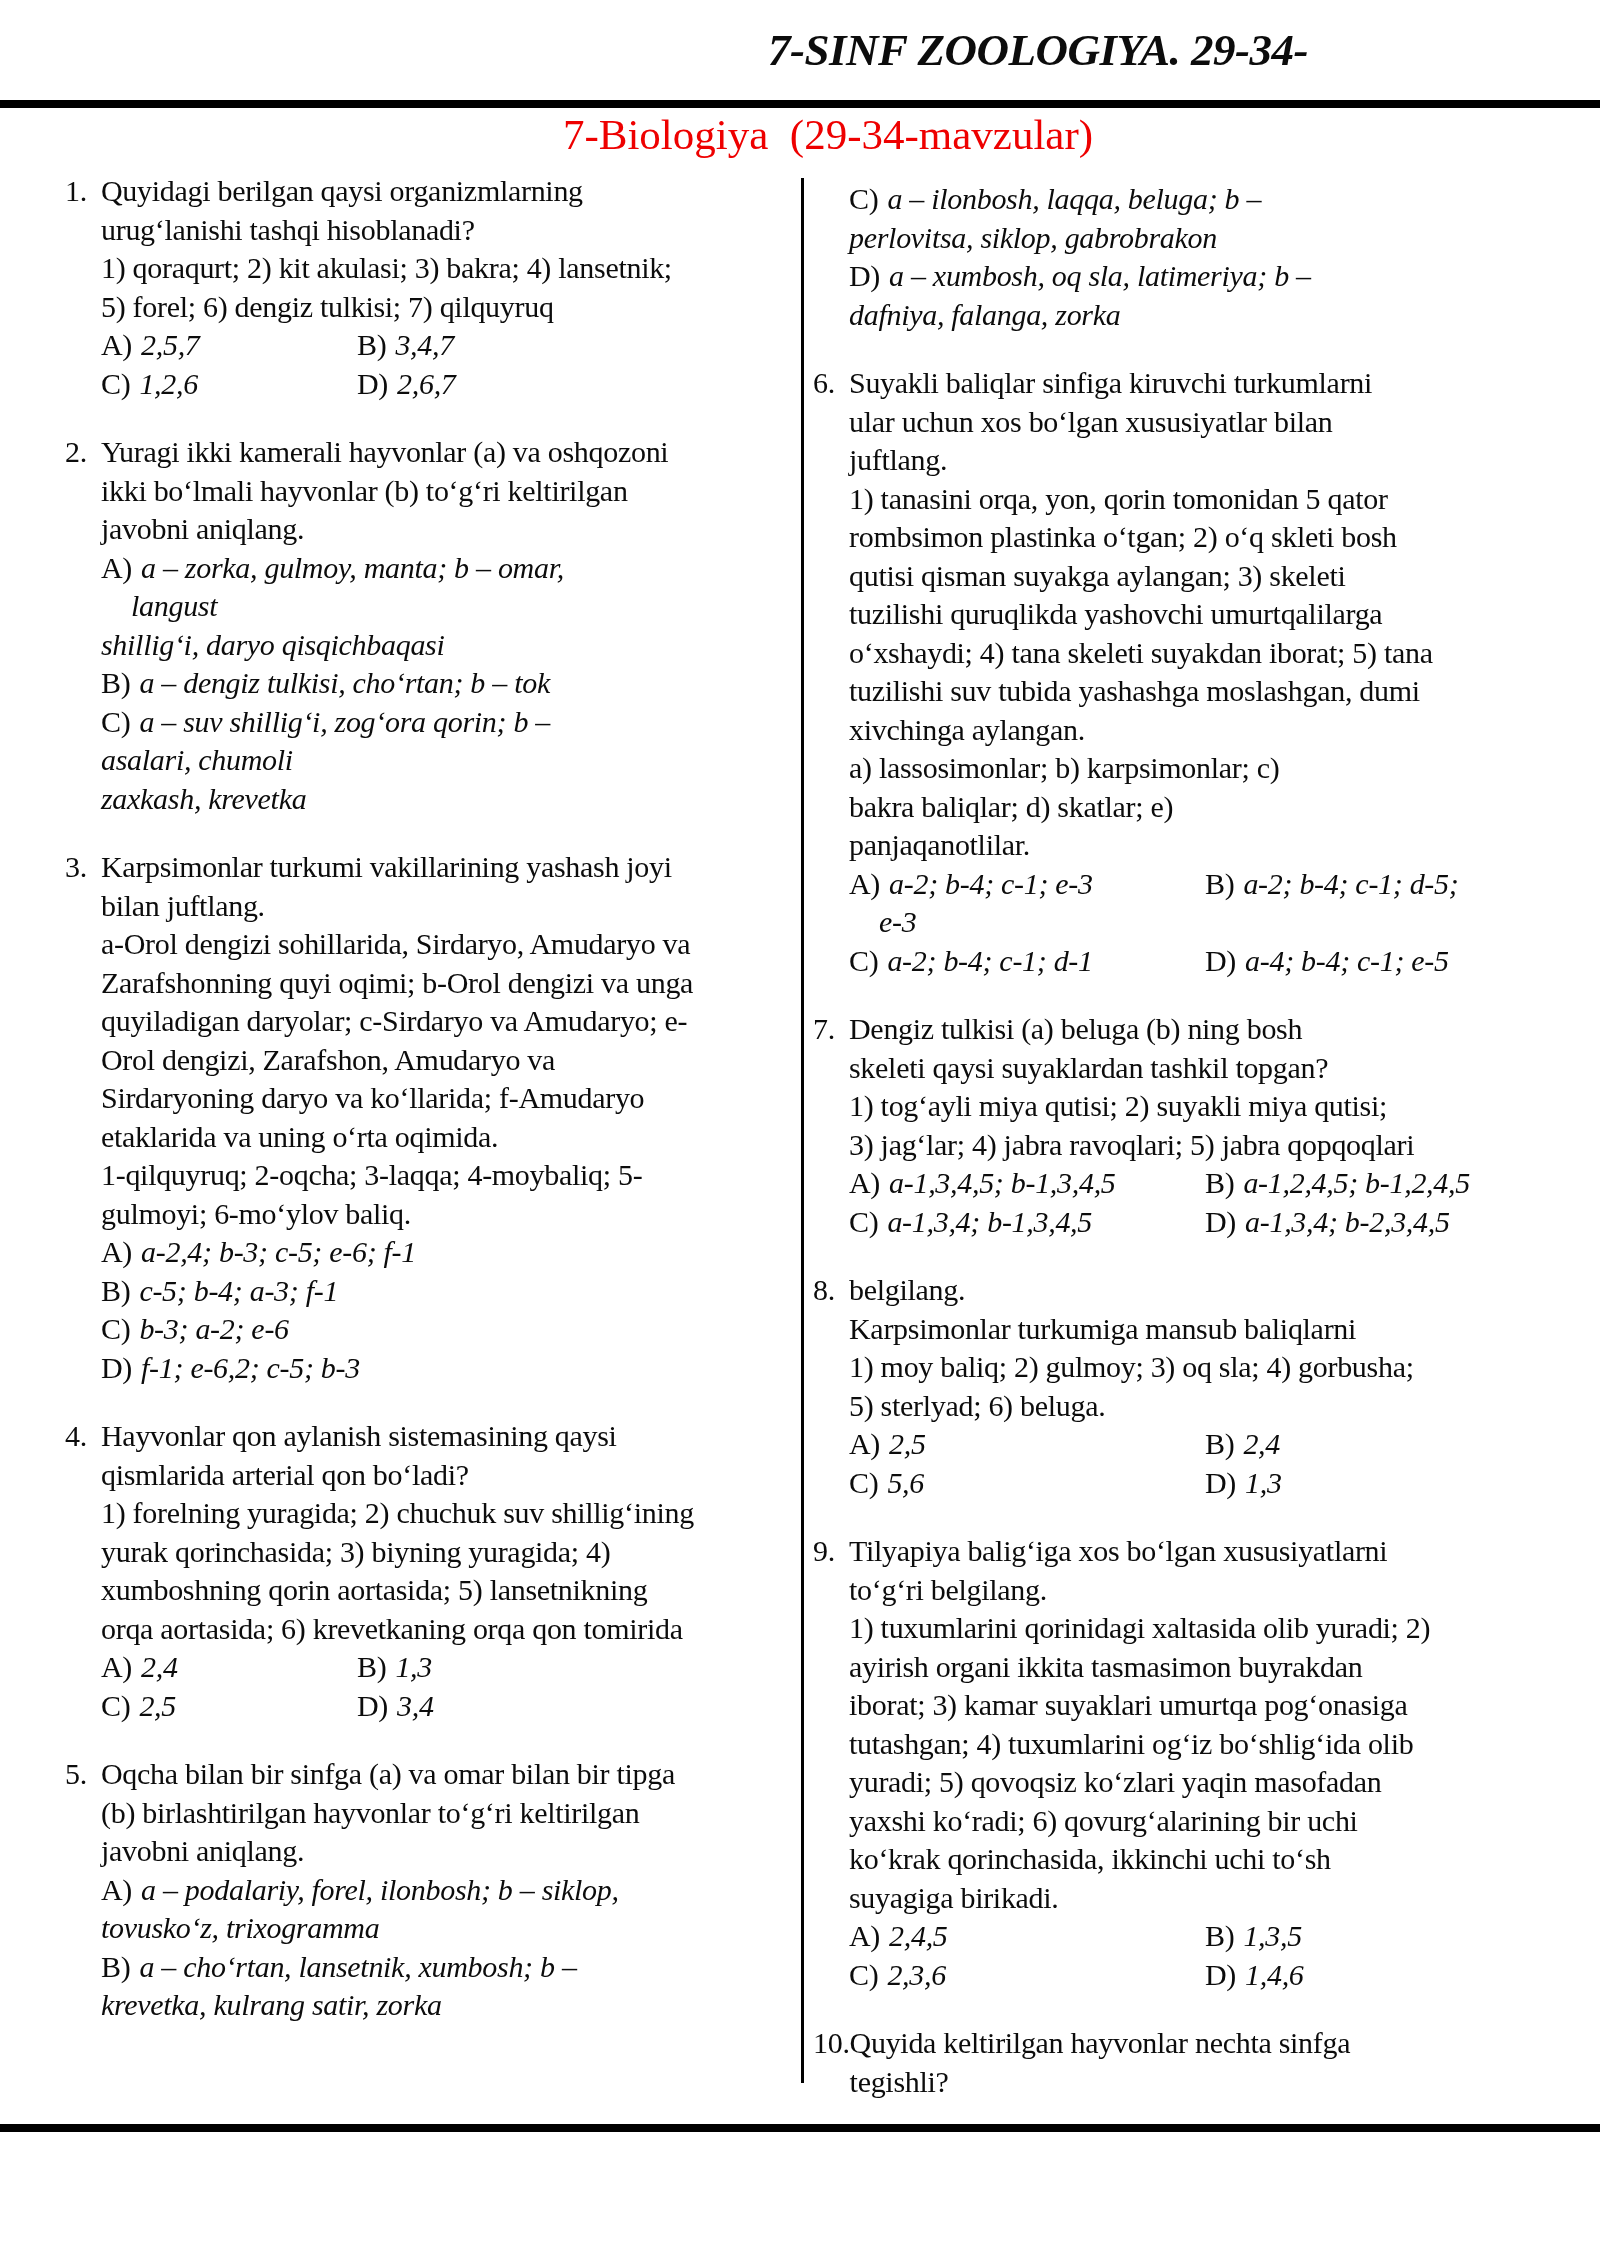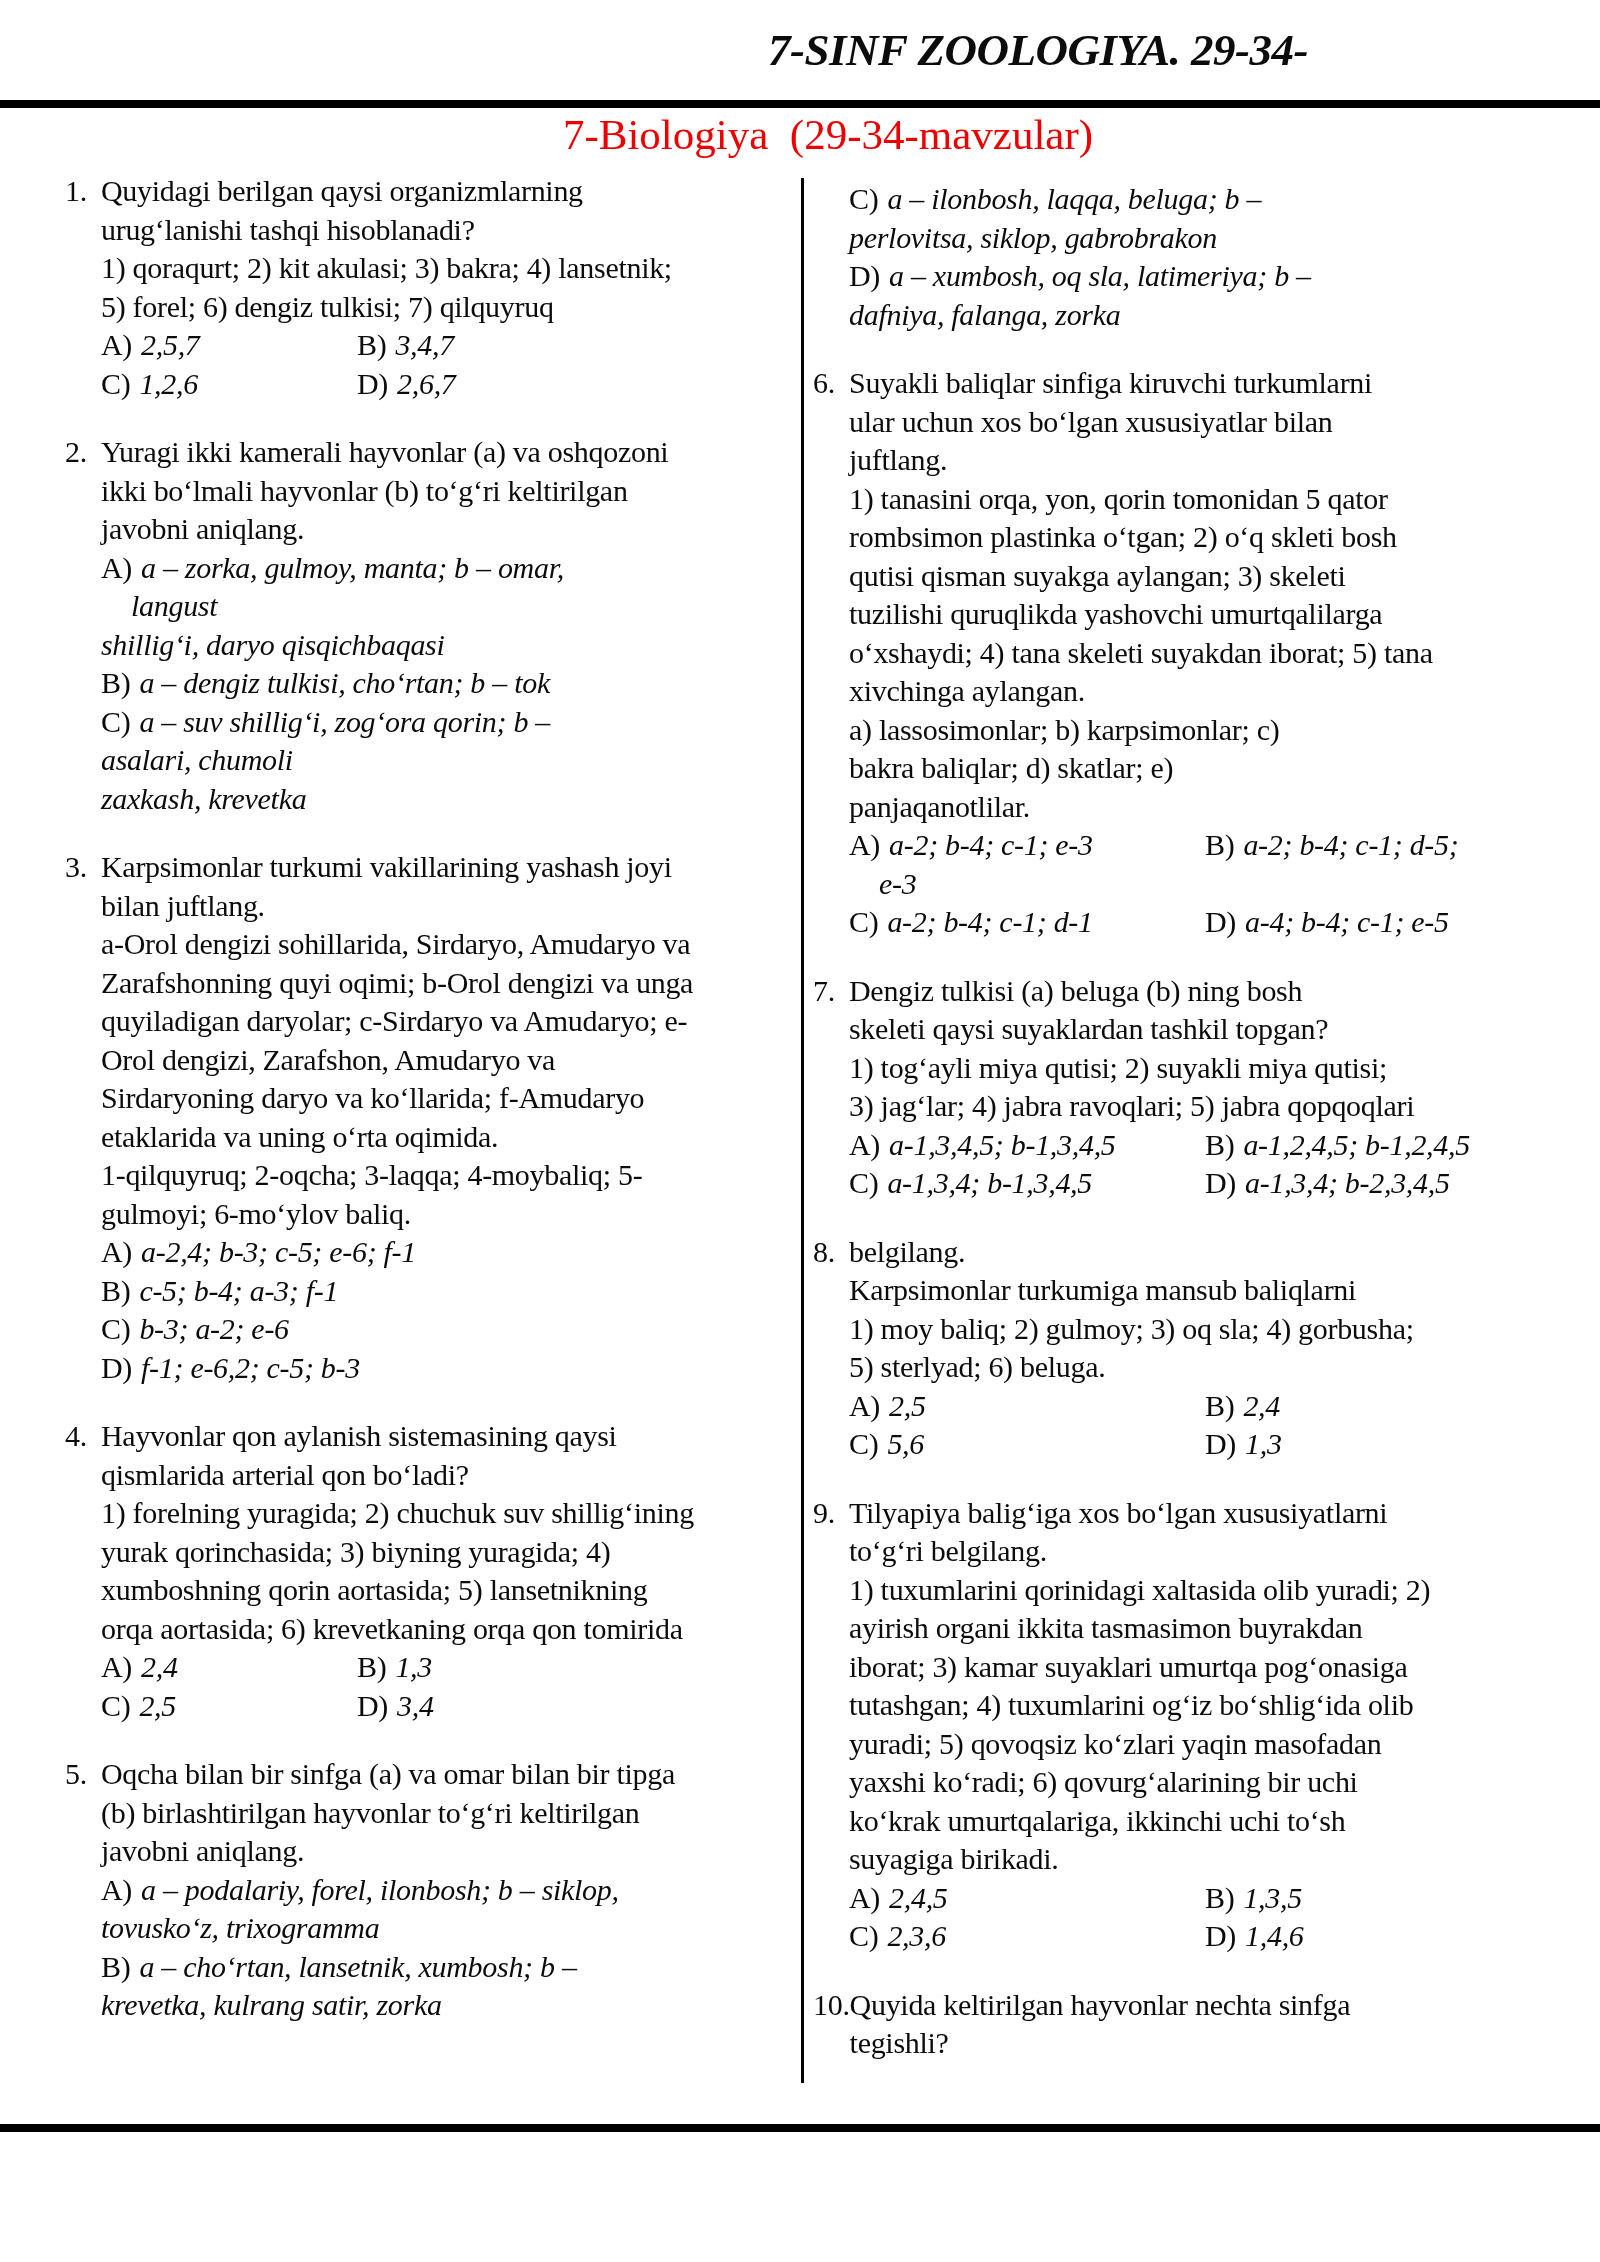--- a/index.html
+++ b/index.html
@@ -143,20 +143,21 @@
       <div class="qnum">6.</div>
       <div class="qbody">
         <div class="line">Suyakli baliqlar sinfiga kiruvchi turkumlarni</div>
         <div class="line">ular uchun xos bo‘lgan xususiyatlar bilan</div>
         <div class="line">juftlang.</div>
         <div class="line">1) tanasini orqa, yon, qorin tomonidan 5 qator</div>
         <div class="line">rombsimon plastinka o‘tgan; 2) o‘q skleti bosh</div>
         <div class="line">qutisi qisman suyakga aylangan; 3) skeleti</div>
         <div class="line">tuzilishi quruqlikda yashovchi umurtqalilarga</div>
         <div class="line">o‘xshaydi; 4) tana skeleti suyakdan iborat; 5) tana</div>
+        <div class="line">tuzilishi suv tubida yashashga moslashgan, dumi</div>
         <div class="line">xivchinga aylangan.</div>
         <div class="line">a) lassosimonlar; b) karpsimonlar; c)</div>
         <div class="line">bakra baliqlar; d) skatlar; e)</div>
         <div class="line">panjaqanotlilar.</div>
         <div class="line"><span class="cell1"><span class="lbl">A)</span><span class="it">a-2; b-4; c-1; e-3</span></span><span><span class="lbl">B)</span><span class="it">a-2; b-4; c-1; d-5;</span></span></div>
         <div class="line it indent">e-3</div>
         <div class="line"><span class="cell1"><span class="lbl">C)</span><span class="it">a-2; b-4; c-1; d-1</span></span><span><span class="lbl">D)</span><span class="it">a-4; b-4; c-1; e-5</span></span></div>
       </div>
     </div>
     <div class="q">
@@ -185,21 +186,21 @@
       <div class="qnum">9.</div>
       <div class="qbody">
         <div class="line">Tilyapiya balig‘iga xos bo‘lgan xususiyatlarni</div>
         <div class="line">to‘g‘ri belgilang.</div>
         <div class="line">1) tuxumlarini qorinidagi xaltasida olib yuradi; 2)</div>
         <div class="line">ayirish organi ikkita tasmasimon buyrakdan</div>
         <div class="line">iborat; 3) kamar suyaklari umurtqa pog‘onasiga</div>
         <div class="line">tutashgan; 4) tuxumlarini og‘iz bo‘shlig‘ida olib</div>
         <div class="line">yuradi; 5) qovoqsiz ko‘zlari yaqin masofadan</div>
         <div class="line">yaxshi ko‘radi; 6) qovurg‘alarining bir uchi</div>
-        <div class="line">ko‘krak umurtqalariga, ikkinchi uchi to‘sh</div>
+        <div class="line">ko‘krak qorinchasida, ikkinchi uchi to‘sh</div>
         <div class="line">suyagiga birikadi.</div>
         <div class="line"><span class="cell1"><span class="lbl">A)</span><span class="it">2,4,5</span></span><span><span class="lbl">B)</span><span class="it">1,3,5</span></span></div>
         <div class="line"><span class="cell1"><span class="lbl">C)</span><span class="it">2,3,6</span></span><span><span class="lbl">D)</span><span class="it">1,4,6</span></span></div>
       </div>
     </div>
     <div class="q">
       <div class="qnum">10.</div>
       <div class="qbody">
         <div class="line">Quyida keltirilgan hayvonlar nechta sinfga</div>
         <div class="line">tegishli?</div>

